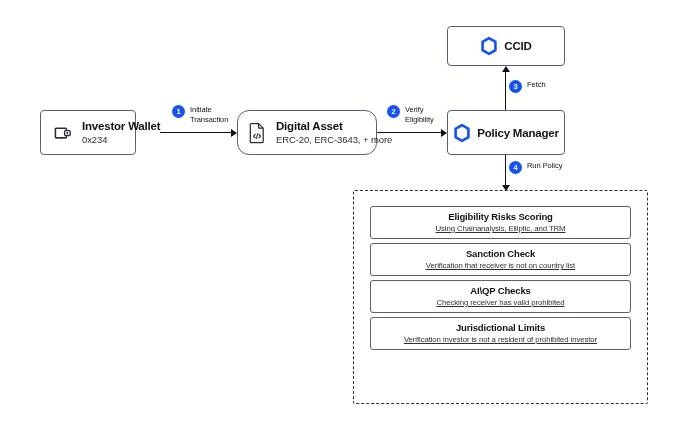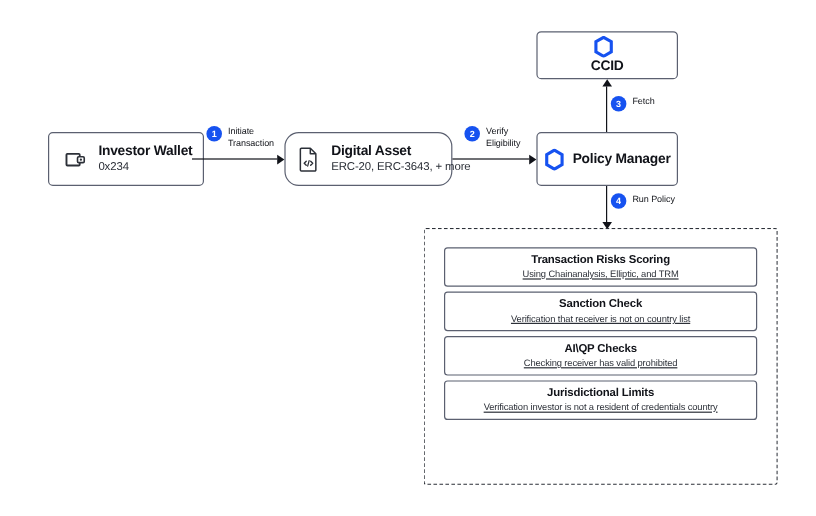--- a/index.html
+++ b/index.html
@@ -56,21 +56,21 @@
     font-size: 9.5px;
     font-weight: normal;
     line-height: 13px;
     color: #2c3038;
     white-space: nowrap;
     letter-spacing: -0.1px;
   }
 
   
   #investor-wallet {
-    left: 40px; top: 110px; width: 130px; height: 45px;
+    left: 40px; top: 110px; width: 96px; height: 45px;
     padding-left: 11px;
   }
   #investor-wallet .node-icon { width: 22px; margin-right: 8px; }
 
   
   #digital-asset {
     left: 237px; top: 110px; width: 140px; height: 45px;
     padding-left: 9px;
     border-radius: 12px;
   }
@@ -81,21 +81,20 @@
     left: 447px; top: 110px; width: 118px; height: 45px;
     justify-content: center;
   }
   #policy-manager .node-icon { width: 18px; margin-right: 6px; }
   #policy-manager .node-title { font-size: 11.5px; }
 
   
   #ccid-node {
     left: 447px; top: 26px; width: 118px; height: 40px;
     justify-content: center;
-    flex-direction: column;
   }
   #ccid-node .node-icon { width: 18px; margin-right: 6px; }
 
   
   .line {
     position: absolute;
     background: #111319;
   }
   .line.h { height: 1.2px; }
   .line.v { width: 1.2px; }
@@ -282,30 +281,30 @@
 
   <div class="step" style="left:509px; top:161px;">
     <span class="step-badge">4</span>
     <span class="step-label">Run Policy</span>
   </div>
 
   <div id="policy-group"></div>
 
   <div class="check-list">
     <div class="check-item">
-      <span class="check-title">Transaction Risks Scoring</span>
+      <span class="check-title">Eligibility Risks Scoring</span>
       <span class="check-sub">Using Chainanalysis, Elliptic, and TRM</span>
     </div>
     <div class="check-item">
       <span class="check-title">Sanction Check</span>
       <span class="check-sub">Verification that receiver is not on country list</span>
     </div>
     <div class="check-item">
       <span class="check-title">AI\QP Checks</span>
       <span class="check-sub">Checking receiver has valid prohibited</span>
     </div>
     <div class="check-item">
       <span class="check-title">Jurisdictional Limits</span>
-      <span class="check-sub">Verification investor is not a resident of credentials country</span>
+      <span class="check-sub">Verification investor is not a resident of prohibited investor</span>
     </div>
   </div>
 
 </div>
 
 </body></html>

